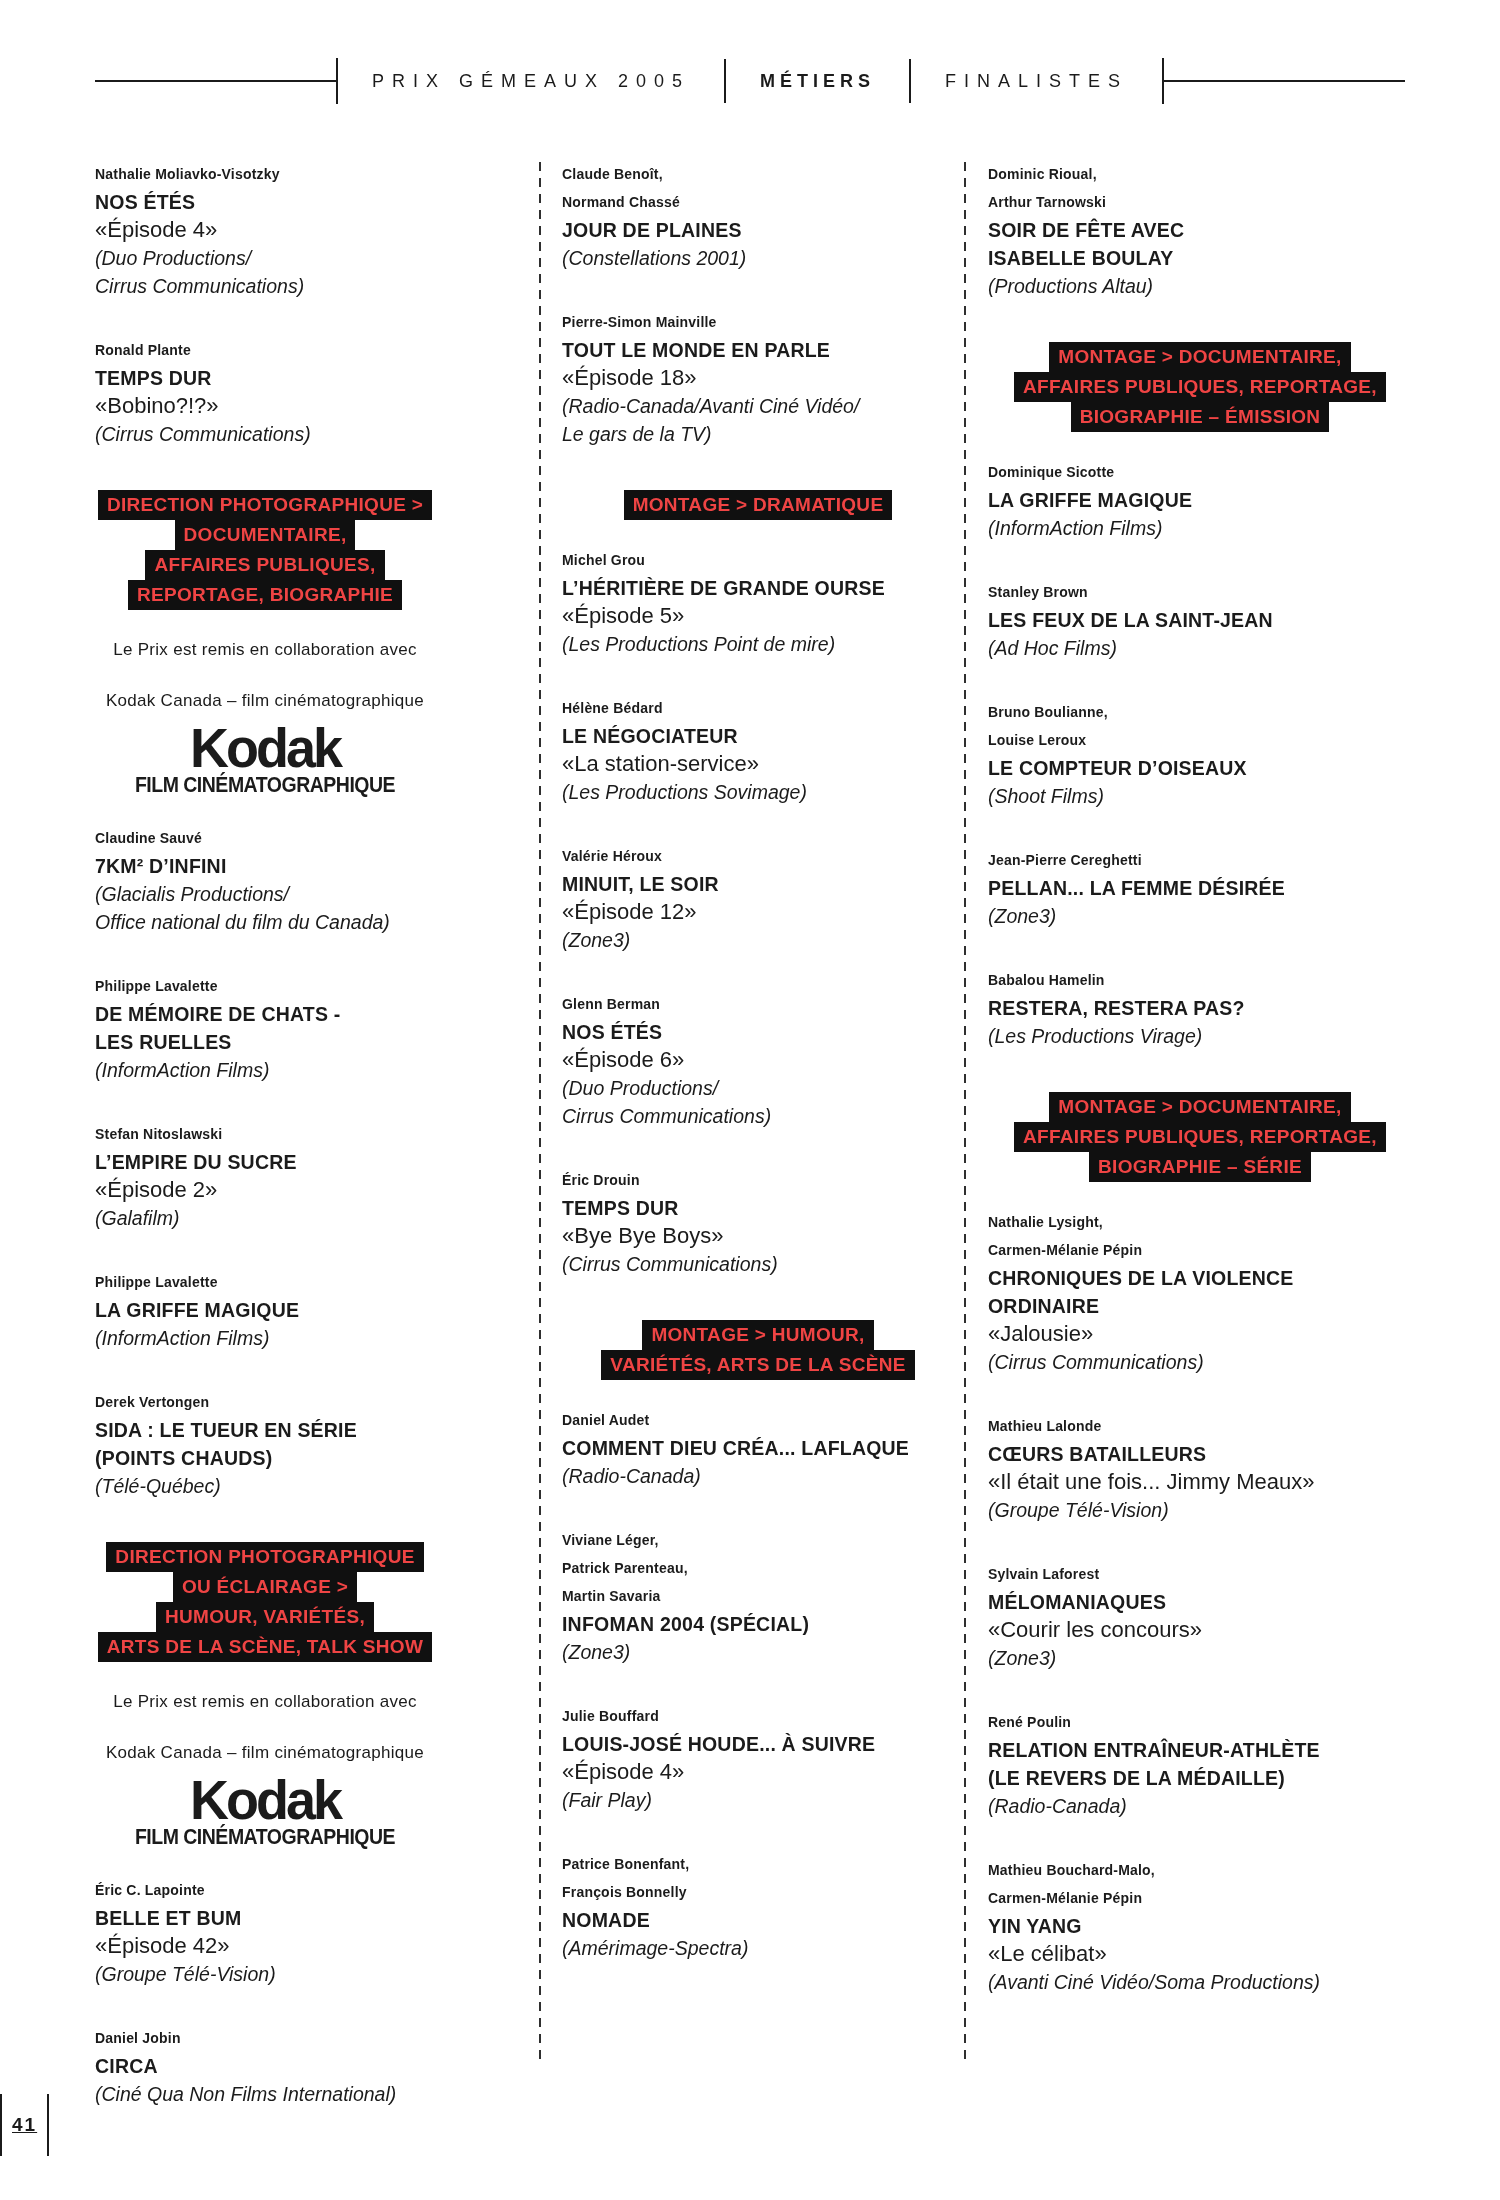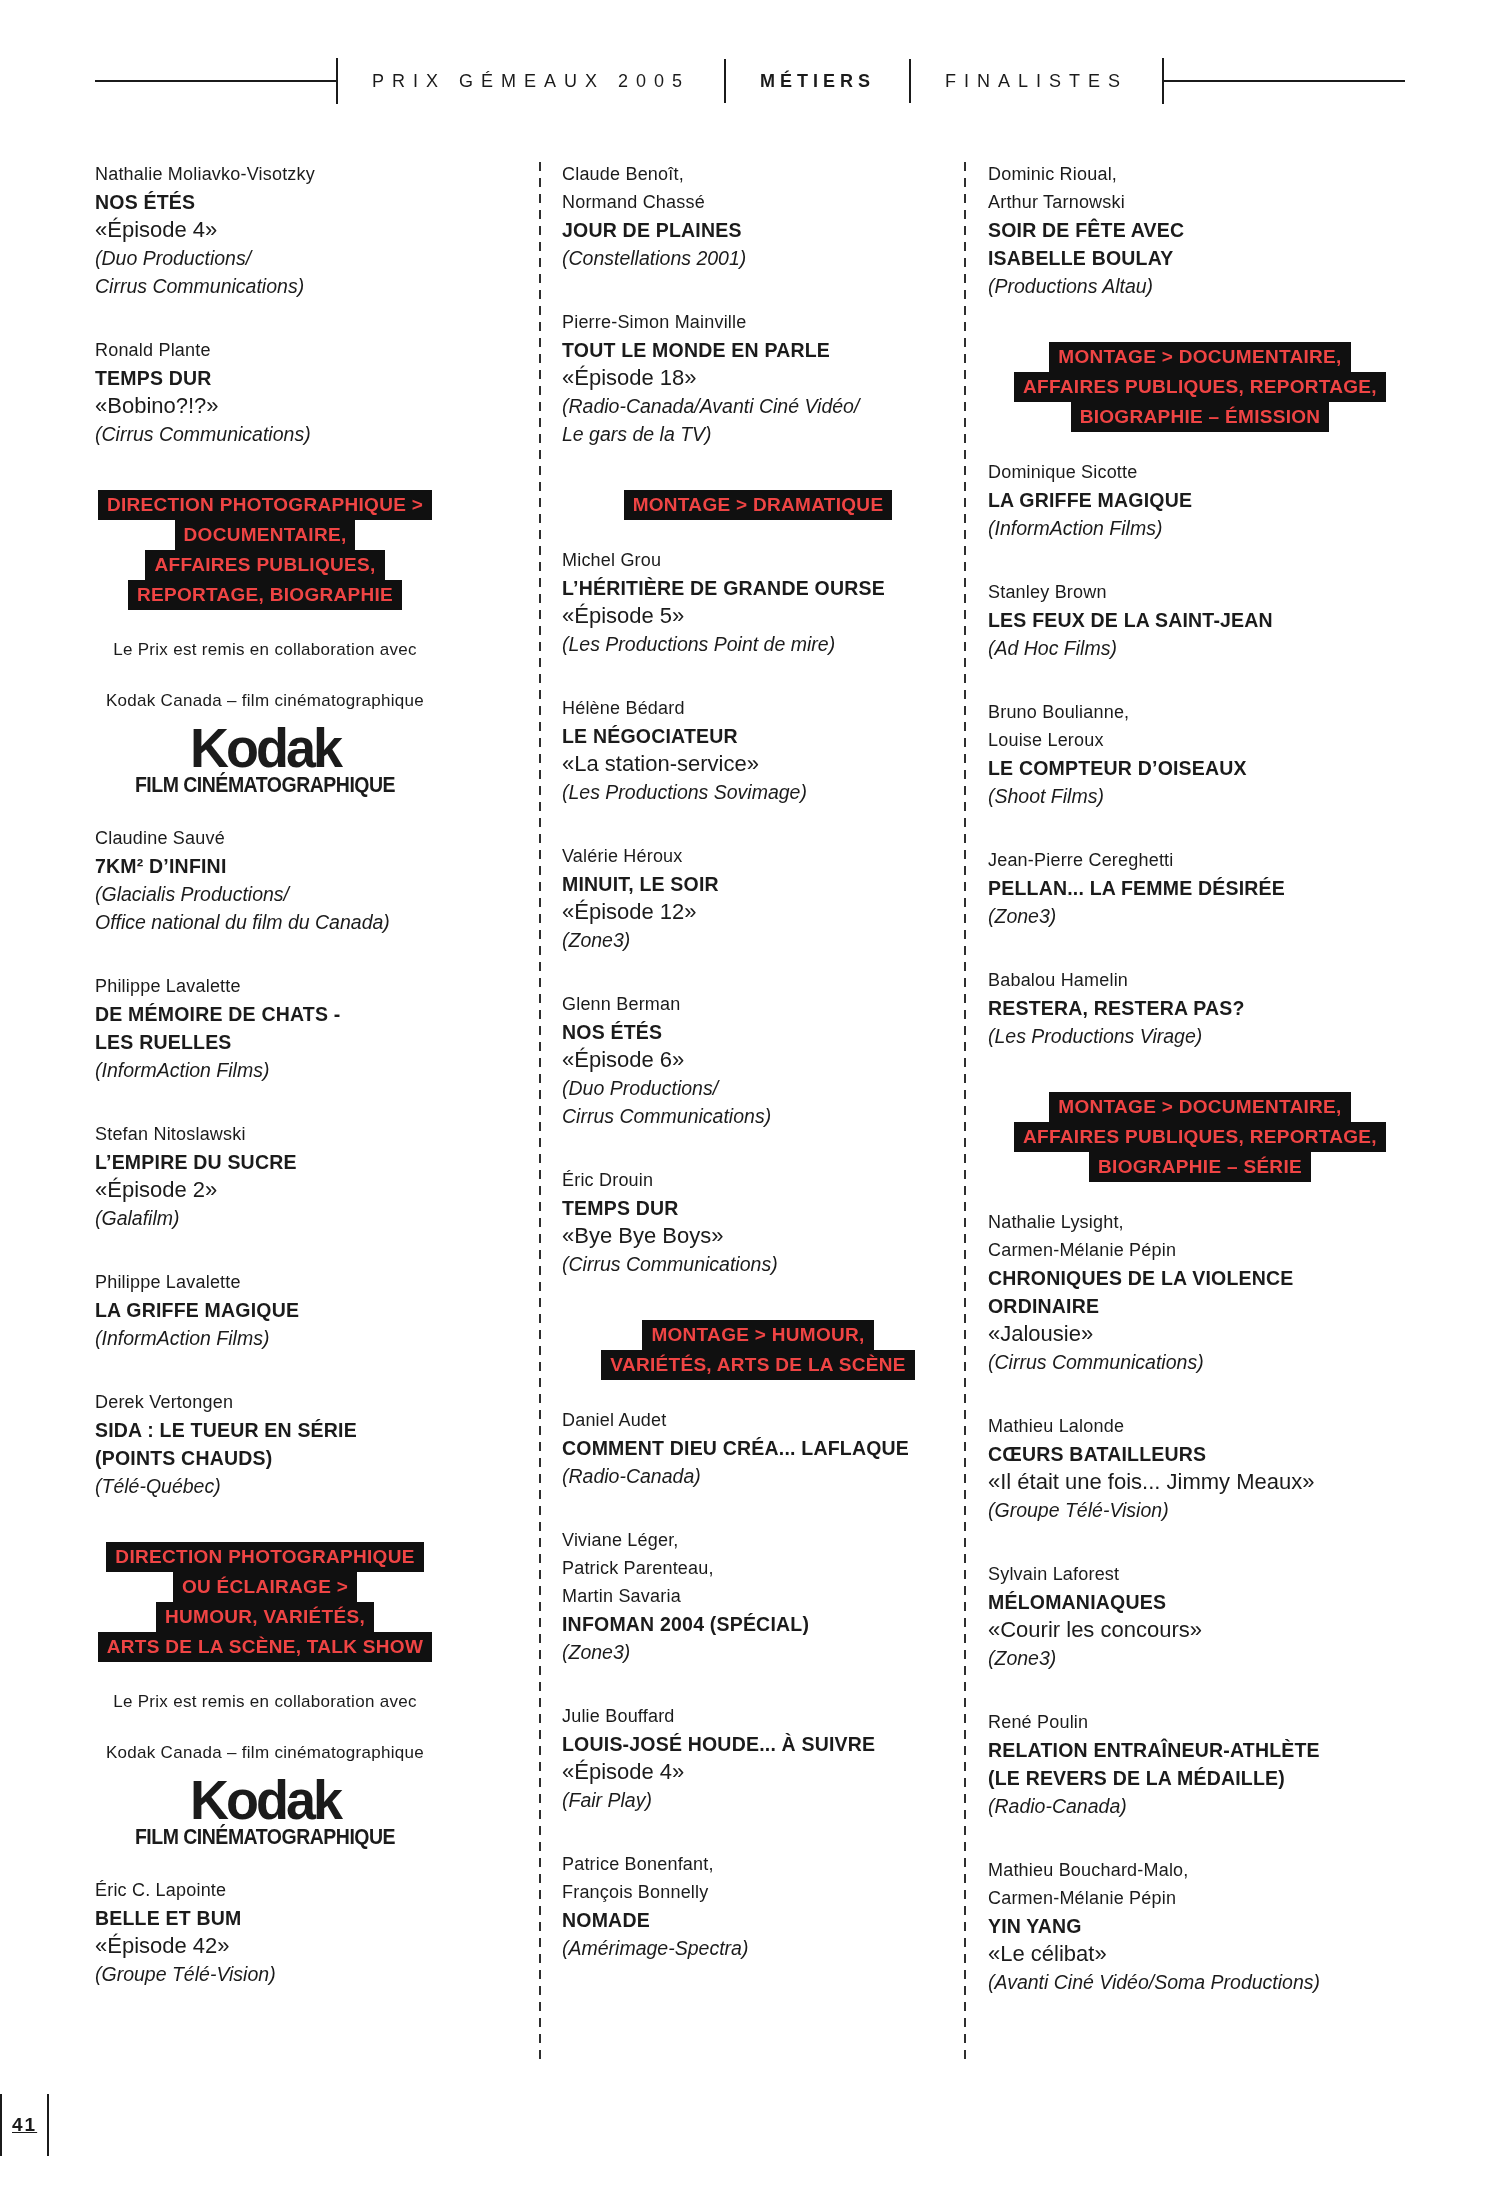--- a/index.html
+++ b/index.html
@@ -26,21 +26,21 @@
   }
   .dash-sep.s1{left:539px;}
   .dash-sep.s2{left:964px;}
   
   .column{position:absolute;top:160px;}
   .column.c1{left:95px;width:340px;}
   .column.c2{left:562px;width:392px;}
   .column.c3{left:988px;width:424px;}
   .entry{margin-bottom:36px;}
   .entry div{white-space:nowrap;}
-  .entry-name{font-size:18px;font-weight:400;line-height:28px;letter-spacing:0.2px;}
+  .entry-name{font-size:14px;font-weight:700;line-height:28px;letter-spacing:0.2px;}
   .entry-title{font-size:19.5px;font-weight:700;line-height:28px;letter-spacing:0.2px;}
   .entry-episode{font-size:22px;line-height:28px;}
   .entry-producer{font-size:19.5px;font-style:italic;line-height:28px;}
   
   .category{margin:42px 0 26px;text-align:center;}
   .cat-row{height:30px;line-height:30px;}
   .cat-line{
     display:inline-block;height:30px;line-height:30px;padding:0 9px;
     background:#101010;color:#ef4444;font-weight:700;font-size:19px;
     letter-spacing:0.3px;white-space:nowrap;vertical-align:top;
@@ -154,20 +154,25 @@
           <div class="kodak-word">Kodak</div>
           <div class="kodak-tagline">FILM CINÉMATOGRAPHIQUE</div>
         </div>
       </div>
       <div class="entry">
         <div class="entry-name">Éric C. Lapointe</div>
         <div class="entry-title">BELLE ET BUM</div>
         <div class="entry-episode">«Épisode 42»</div>
         <div class="entry-producer">(Groupe Télé-Vision)</div>
       </div>
+      <div class="entry">
+        <div class="entry-name">Daniel Jobin</div>
+        <div class="entry-title">CIRCA</div>
+        <div class="entry-producer">(Ciné Qua Non Films International)</div>
+      </div>
     </div>
     <div class="column c2">
       <div class="entry">
         <div class="entry-name">Claude Benoît,</div>
         <div class="entry-name">Normand Chassé</div>
         <div class="entry-title">JOUR DE PLAINES</div>
         <div class="entry-producer">(Constellations 2001)</div>
       </div>
       <div class="entry">
         <div class="entry-name">Pierre-Simon Mainville</div>

